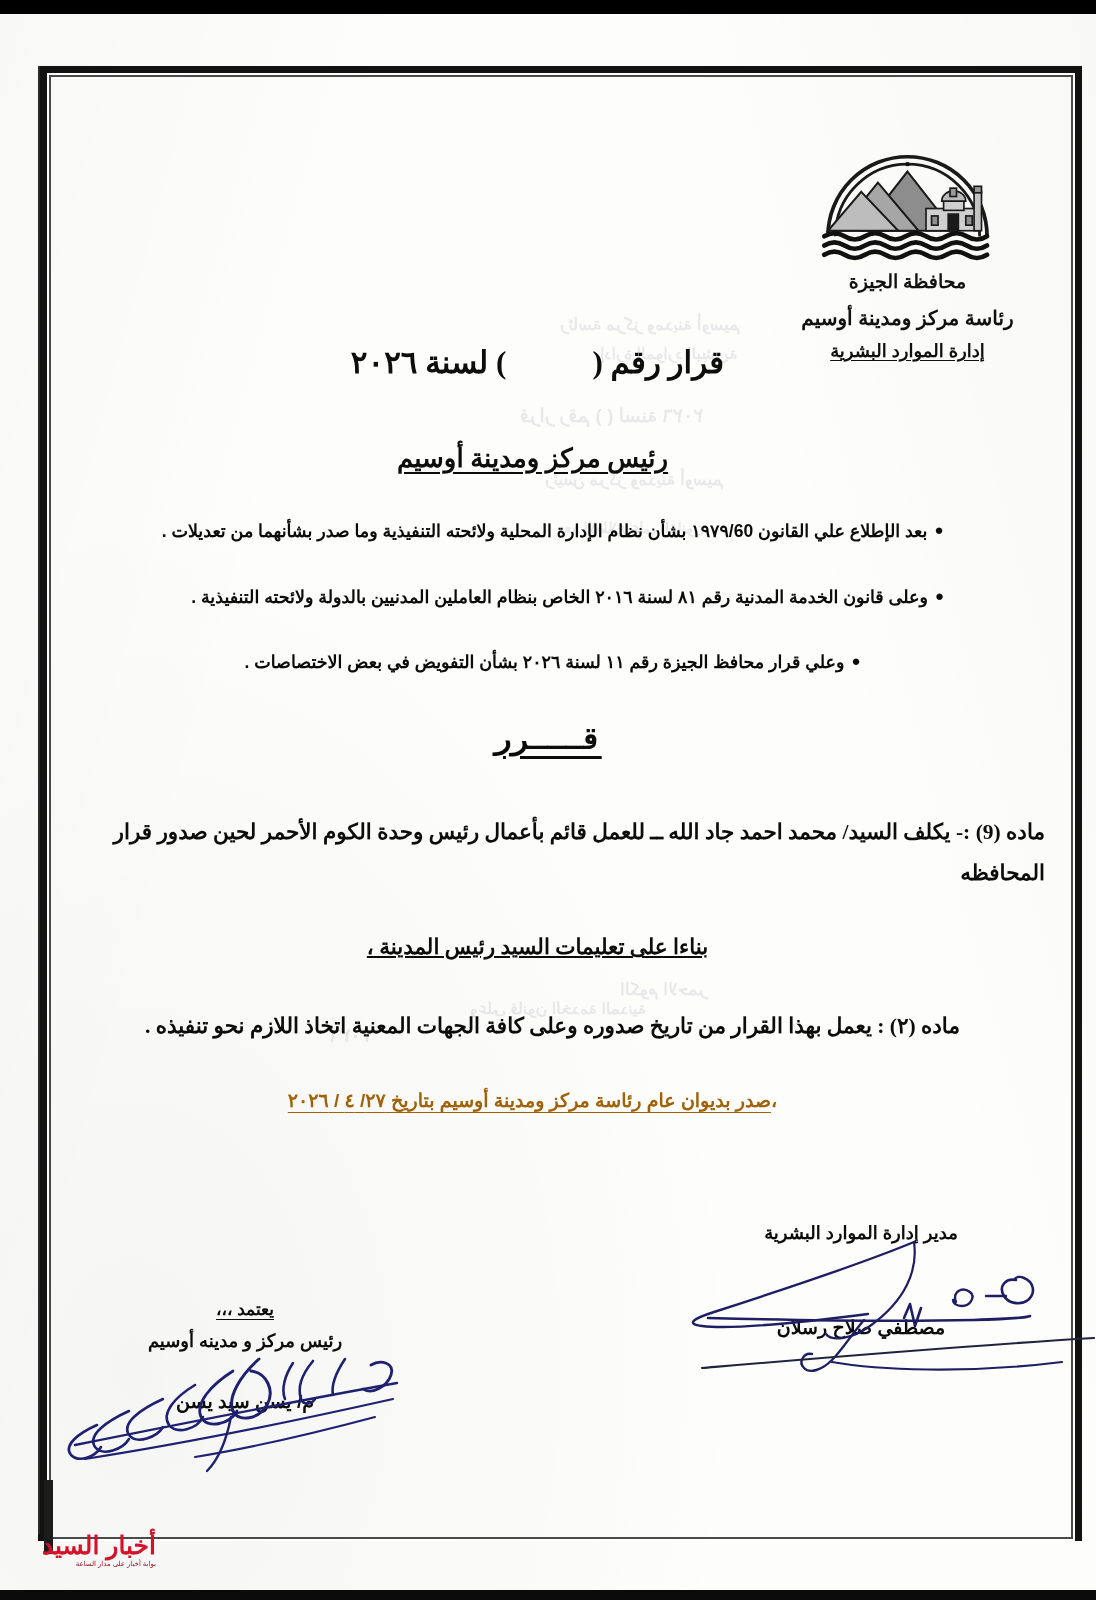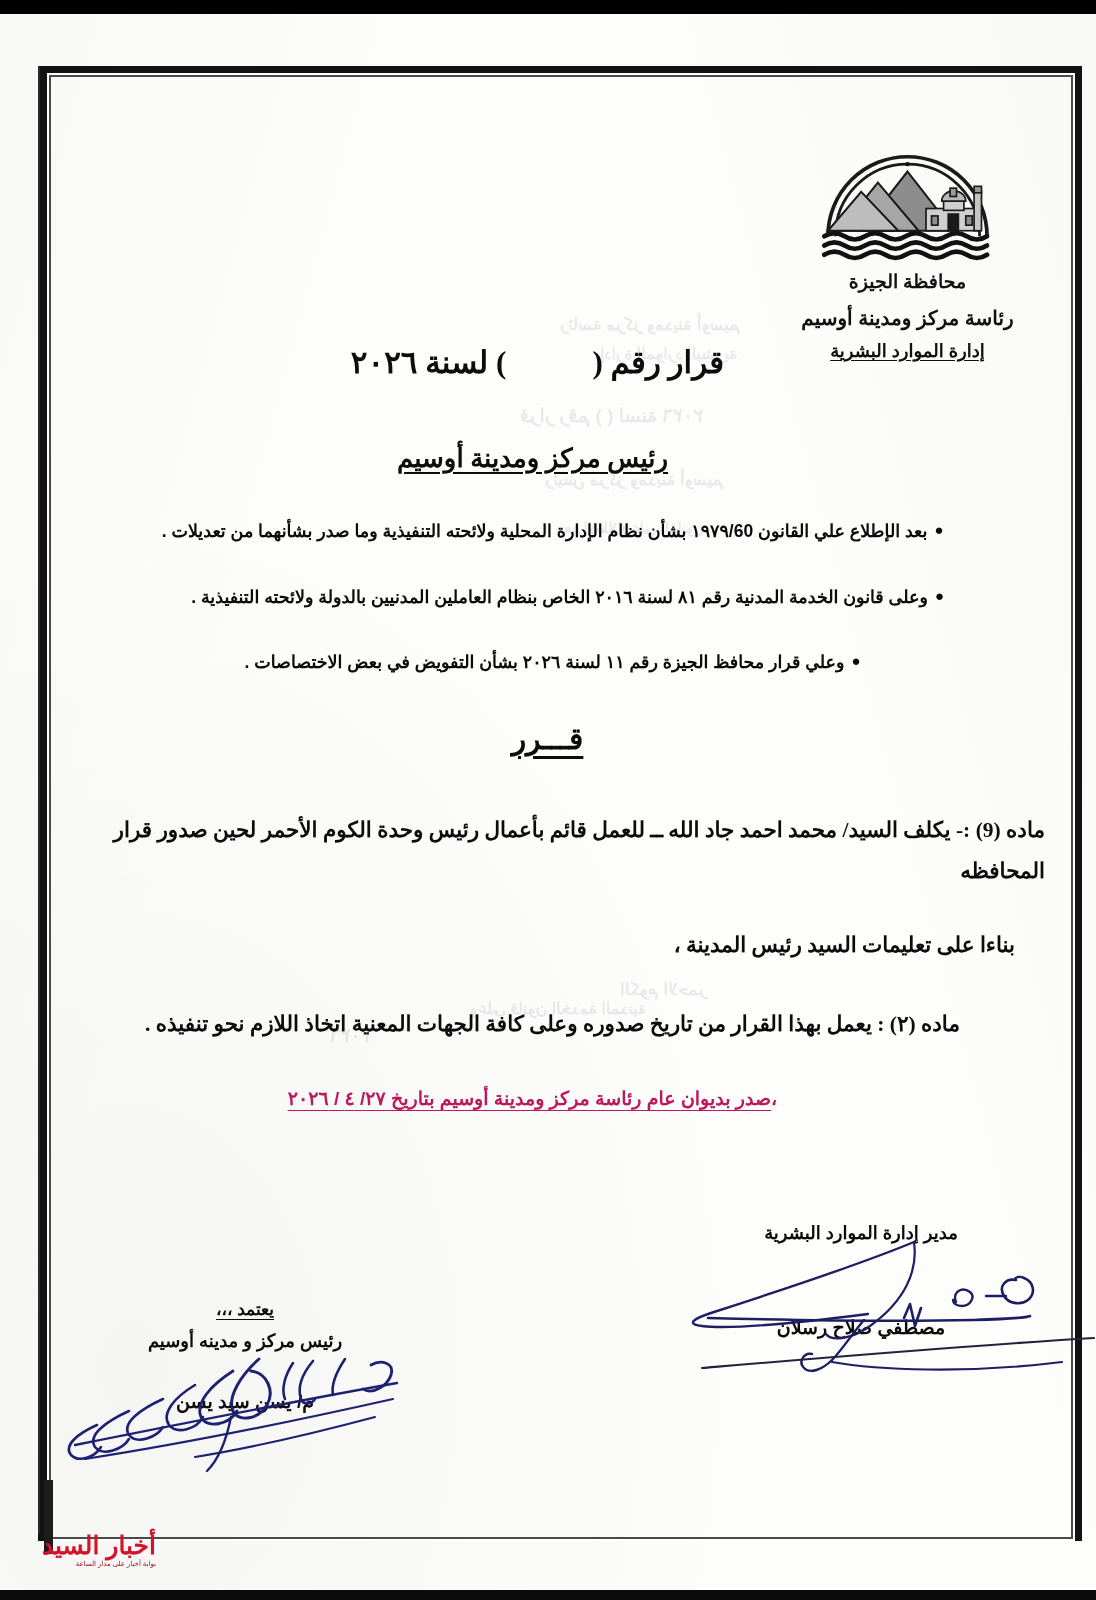--- a/index.html
+++ b/index.html
@@ -177,50 +177,50 @@
   }
   .clause.c1 { margin-bottom: 40px; }
   .clause.c2 { margin-bottom: 38px; padding-left: 30px; }
   .clause.c3 { margin-bottom: 38px; }
   .clause.c4 { margin-bottom: 0; padding-left: 10px; }
 
   .verdict-word {
     margin-top: 46px;
     text-align: center;
     margin-right: 10px;
-    font-family: Liberation Sans, sans-serif;
+    font-family: Liberation Mono, monospace;
     font-size: 30px;
     font-weight: 700;
     letter-spacing: 6px;
     color: #0c0c0c;
     text-decoration: underline;
     text-underline-offset: 7px;
   }
 
   .article {
     margin-top: 46px;
     font-family: "Liberation Serif", serif;
     font-size: 21.5px;
     font-weight: 700;
     color: #0c0c0c;
     line-height: 1.9;
     text-align: right;
   }
   .article.a1 { margin-top: 54px; }
-  .article.note { margin-top: 34px; text-align: right; margin-right: 30px; }
+  .article.note { margin-top: 34px; text-align: center; margin-right: 30px; text-decoration: underline; }
   .article.a2 { margin-top: 38px; text-align: center; }
 
   .issued-line {
     margin-top: 42px;
     text-align: center;
     margin-right: 26px;
     font-family: "Liberation Sans", sans-serif;
     font-weight: 700;
     font-size: 19px;
-    color: #be185d;
+    color: #a16207;
     text-decoration: underline;
     text-underline-offset: 5px;
   }
   .issued-line .lead-dot {
     display: inline-block;
     margin-right: 14px;
     text-decoration: none;
   }
 
   

